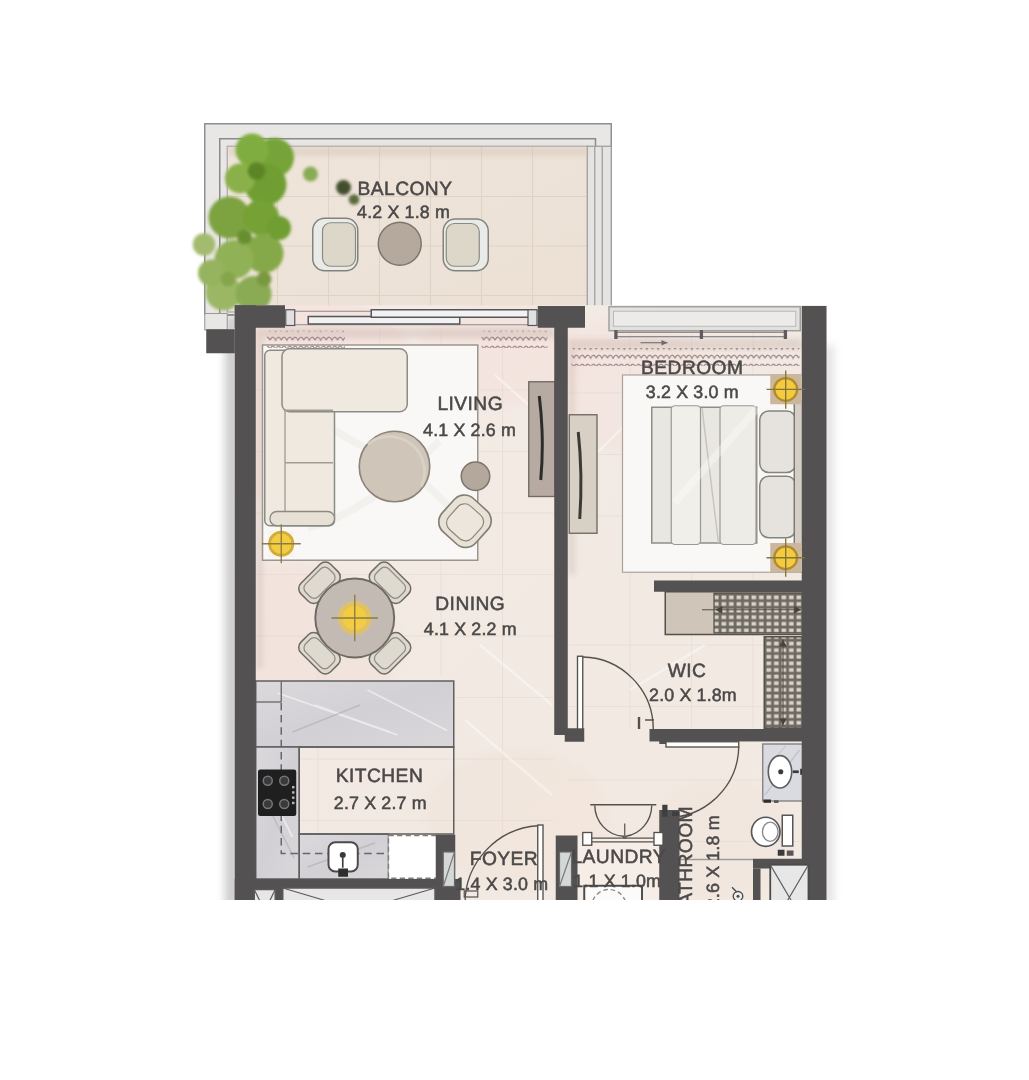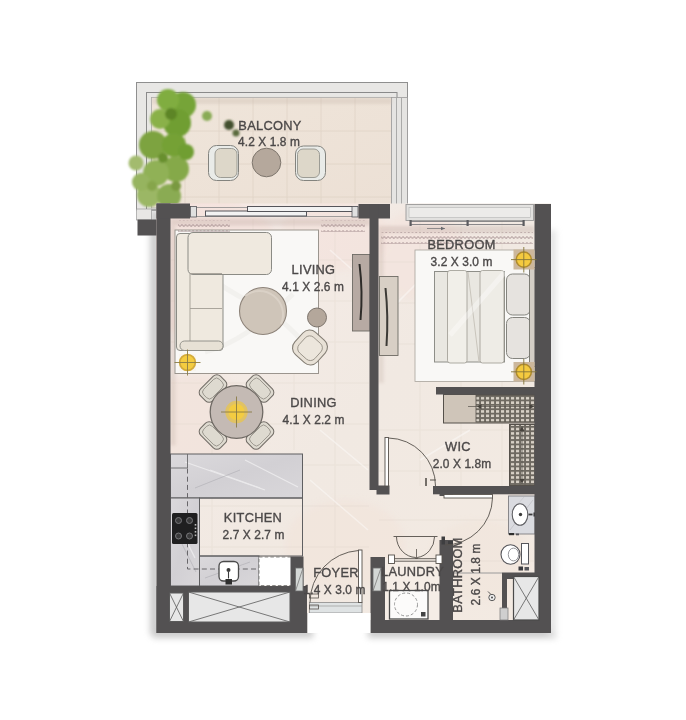--- a/index.html
+++ b/index.html
@@ -1,16 +1,16 @@
 <!DOCTYPE html>
 <html><head>
 <meta charset="utf-8">
 <style>
 html,body{margin:0;padding:0;background:#ffffff;}
-#wrap{width:686px;height:720px;position:relative;background:#ffffff;overflow:hidden;}
+#wrap{width:686px;height:600px;position:relative;background:#ffffff;overflow:hidden;}
 text{font-family:"Liberation Sans",sans-serif;fill:#4b4848;stroke:#4b4848;stroke-width:0.35px;paint-order:stroke;}
 .rm{font-size:12.8px;letter-spacing:.3px;}
 .dim{font-size:11.9px;letter-spacing:.1px;}
 </style>
 </head>
 <body>
 <div id="wrap">
 <svg width="686" height="720" viewBox="0 0 686 720">
 <defs>
 <filter id="blur1" x="-30%" y="-30%" width="160%" height="160%">

